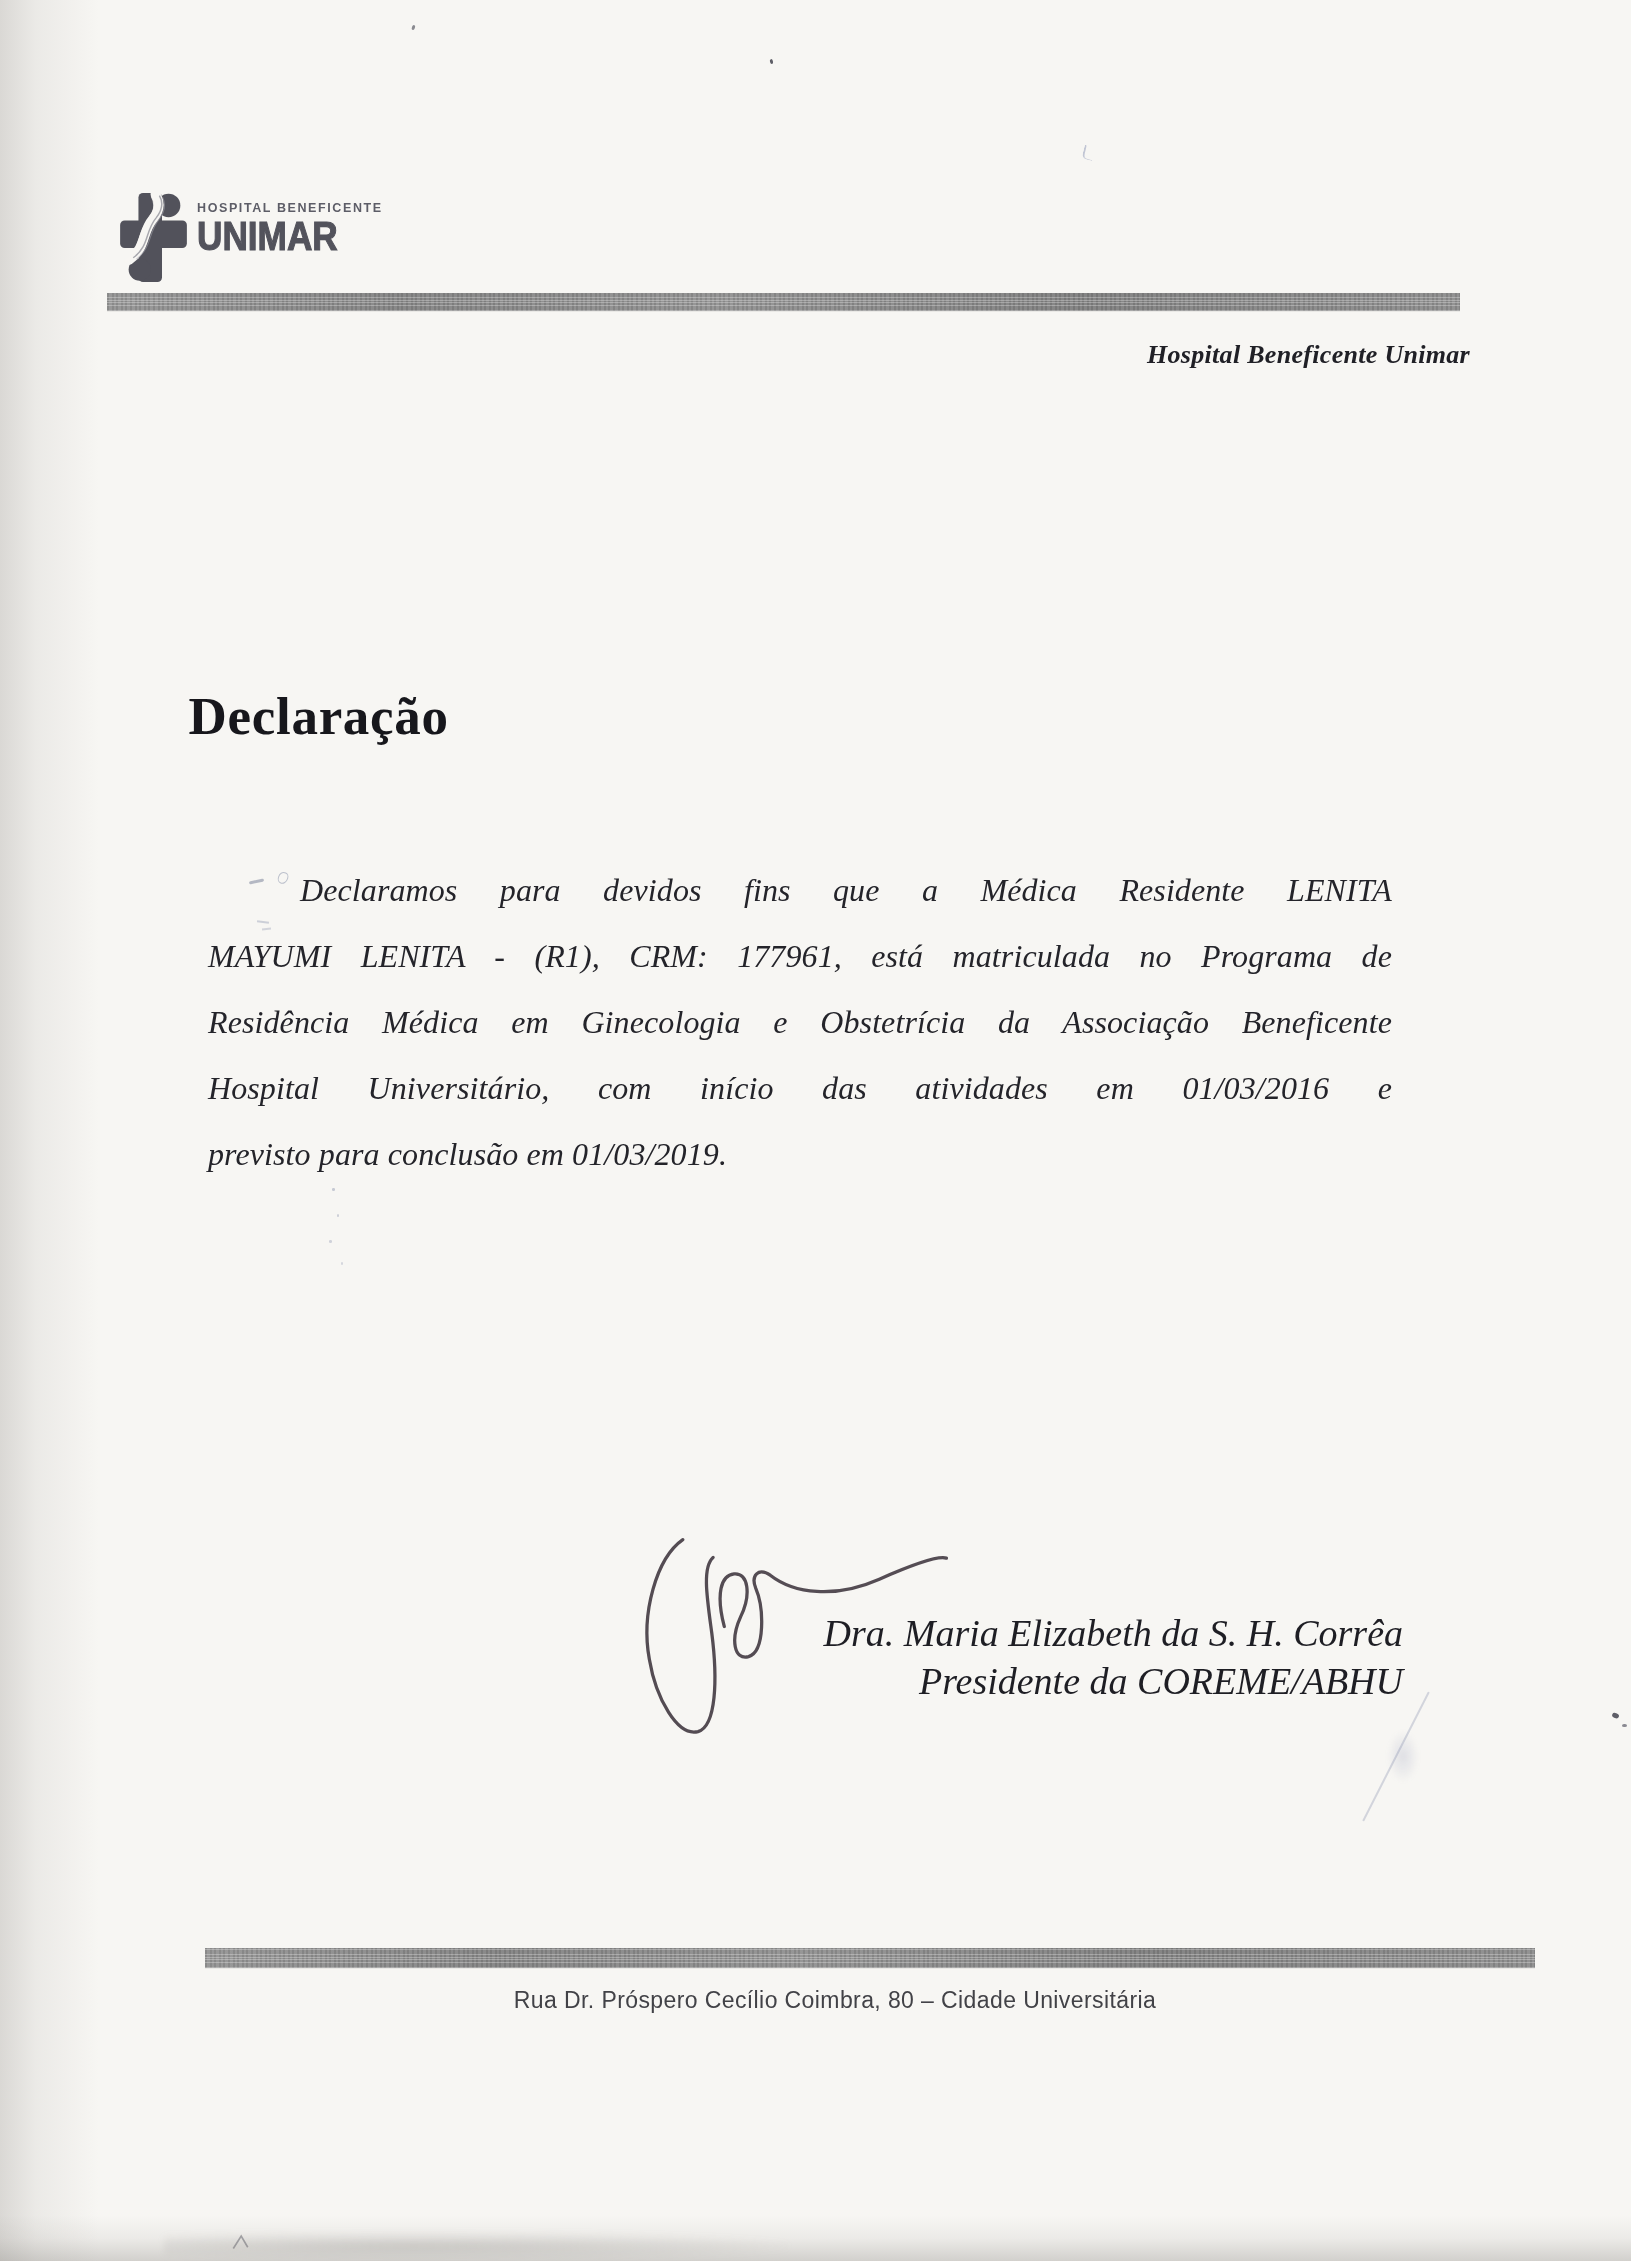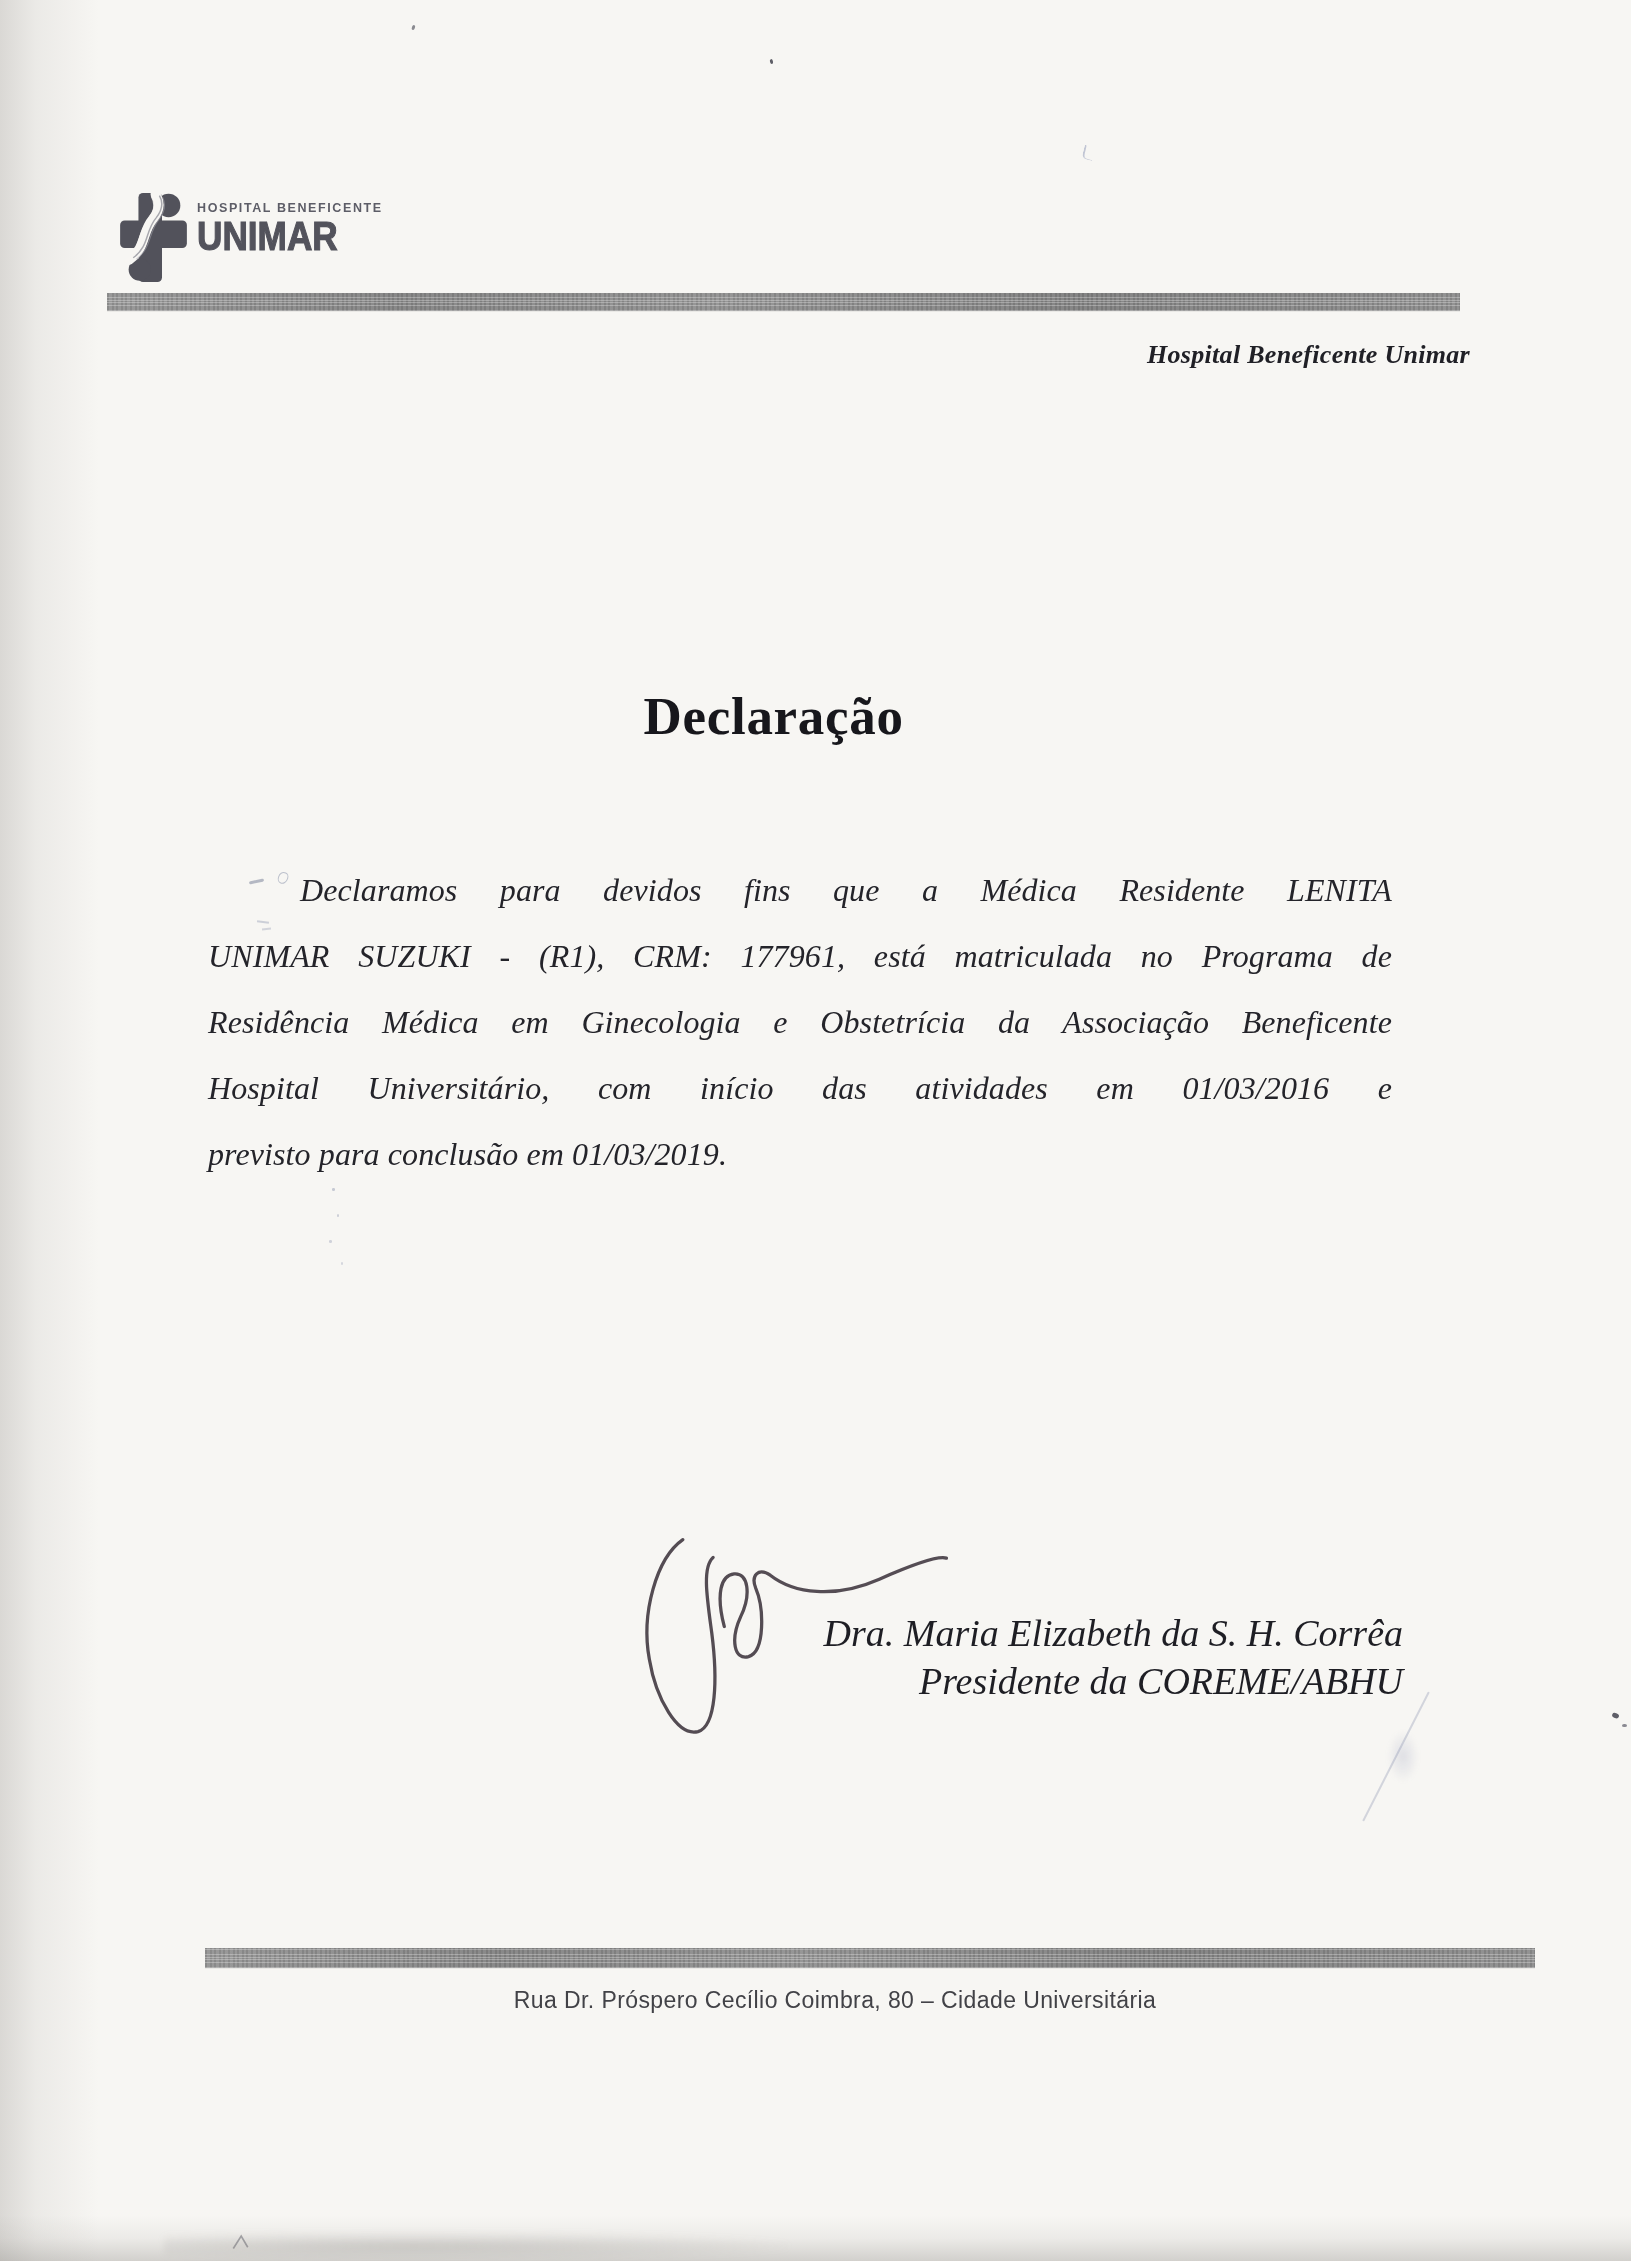--- a/index.html
+++ b/index.html
@@ -55,22 +55,22 @@
 
   
   .org-name{
     position:absolute;right:174px;top:340px;
     font-weight:bold;font-style:italic;font-size:26px;
     color:#202026;letter-spacing:0.3px;white-space:nowrap;
   }
 
   
   .doc-title{
-    position:absolute;left:200px;top:686px;width:1184px;
-    text-align:center;transform:translateX(-18.4px);
+    position:absolute;left:207px;top:686px;width:1184px;
+    transform:translateX(-18.4px);
     font-weight:bold;font-size:53px;letter-spacing:0.7px;color:#17171c;
   }
 
   
   .body-block{position:absolute;left:208px;top:857px;width:1184px;color:#24242a;}
   .bline{
     font-style:italic;font-size:32px;height:66px;line-height:66px;
     text-align:justify;text-align-last:justify;white-space:nowrap;
     letter-spacing:0.1px;
   }
@@ -150,21 +150,21 @@
   </div>
 
   <div class="rule rule-top"></div>
 
   <div class="org-name">Hospital Beneficente Unimar</div>
 
   <div class="doc-title">Declaração</div>
 
   <div class="body-block">
     <div class="bline first">Declaramos para devidos fins que a Médica Residente LENITA</div>
-    <div class="bline">UNIMAR SUZUKI - (R1), CRM: 177961, está matriculada no Programa de</div>
+    <div class="bline">MAYUMI LENITA - (R1), CRM: 177961, está matriculada no Programa de</div>
     <div class="bline">Residência Médica em Ginecologia e Obstetrícia da Associação Beneficente</div>
     <div class="bline">Hospital Universitário, com início das atividades em 01/03/2016 e</div>
     <div class="bline last">previsto para conclusão em 01/03/2019.</div>
   </div>
 
 
   <svg class="signature" viewBox="0 0 520 350">
     <g stroke="#473e46" stroke-width="5" fill="none" stroke-linecap="round" opacity=".92">
       <path d="M100 30 C 60 58, 36 142, 49 212 C 59 272, 92 330, 123 322 C 151 314, 153 242, 144 172 C 137 120, 129 72, 146 57"></path>
       <path d="M163 162 C 150 112, 158 84, 178 82 C 200 80, 204 114, 188 147 C 172 182, 178 214, 200 208 C 226 200, 223 132, 211 104 C 203 84, 215 72, 233 84 C 269 112, 331 120, 399 90 C 449 68, 489 54, 501 58"></path>

